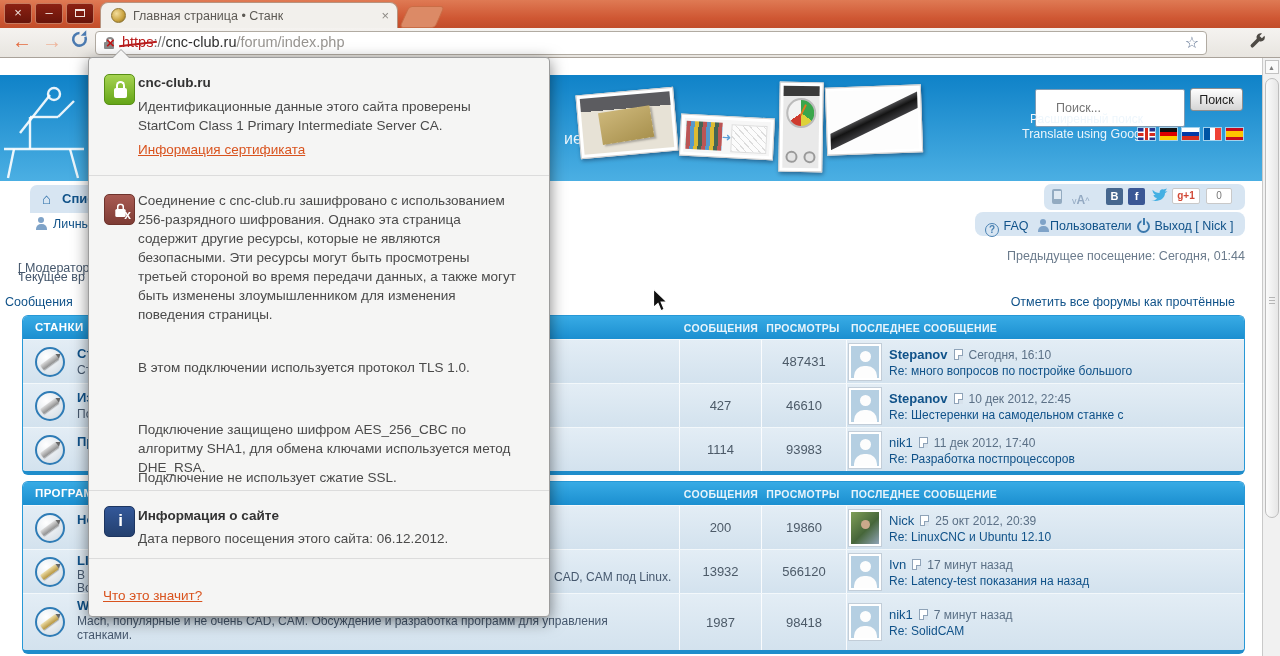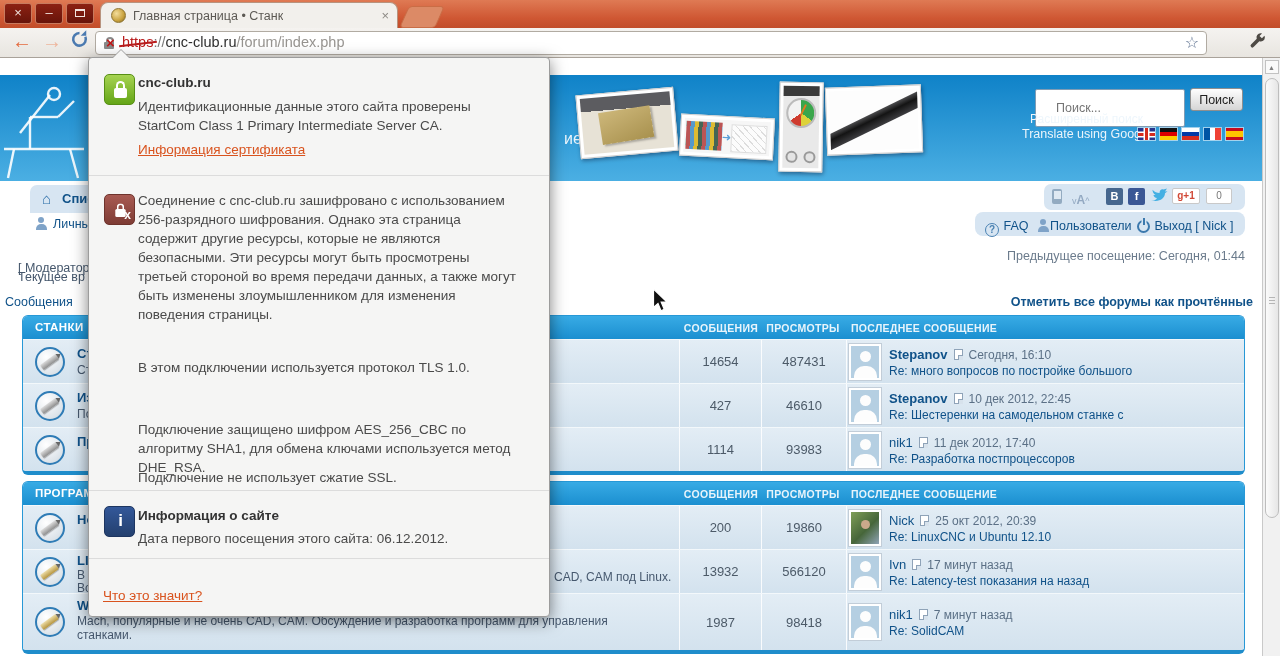--- a/index.html
+++ b/index.html
@@ -293,39 +293,38 @@
     <div class="pillbox" style="left:975px;top:154px;width:270px;height:24px;border-radius:8px;">
       <span style="position:absolute;left:10px;top:4px;"><span class="qicon">?</span> <a href="#" class="blue-link">FAQ</a></span>
       <span style="position:absolute;left:62px;top:4px;"><span class="person"></span><a href="#" class="blue-link">Пользователи</a></span>
       <span style="position:absolute;left:162px;top:4px;"><span class="power"></span> <a href="#" class="blue-link">Выход [ Nick ]</a></span>
     </div>
 
     <div class="graytext" style="position:absolute;left:18px;top:188px;margin-top:24px;">Текущее вр</div>
     <div class="graytext" style="position:absolute;left:18px;top:203px;">[ Модератор</div>
     <div class="prevtext" style="position:absolute;right:35px;top:191px;">Предыдущее посещение: Сегодня, 01:44</div>
     <a href="#" class="blue-link" style="position:absolute;left:5px;top:237px;">Сообщения</a>
-    <a href="#" class="blue-link" style="position:absolute;right:27px;top:237px;font-weight:bold;">Отметить все форумы как прочтённые</a>
+    <a href="#" class="blue-link" style="position:absolute;right:45px;top:237px;">Отметить все форумы как прочтённые</a>
 
     <div class="ftable" style="top:257px;">
       <div class="fhead">
         <span class="sect">СТАНКИ</span>
         <span class="colh c1">СООБЩЕНИЯ</span>
         <span class="colh c2">ПРОСМОТРЫ</span>
         <span class="colh c3">ПОСЛЕДНЕЕ СООБЩЕНИЕ</span>
       </div>
       <div class="frow" style="height:44px;">
         <span class="vline v1"></span>
           <span class="vline v2"></span>
           <span class="vline v3"></span>
         <span class="ficon">
             <span class="pencil"></span>
           </span>
         <a href="#" class="fname">Ста</a>
         <span class="fdesc">Ста</span>
-        <span class="cell posts">14654</span>
         <span class="cell views">487431</span>
         <span class="avatar">
             <span class="sil"></span>
           </span>
         <span class="lline">
             <a href="#" class="uname b">Stepanov</a>
             <span class="picon"></span>
             <span class="ldate">Сегодня, 16:10</span>
           </span>
         <a href="#" class="ltopic">Re: много вопросов по постройке большого</a>

